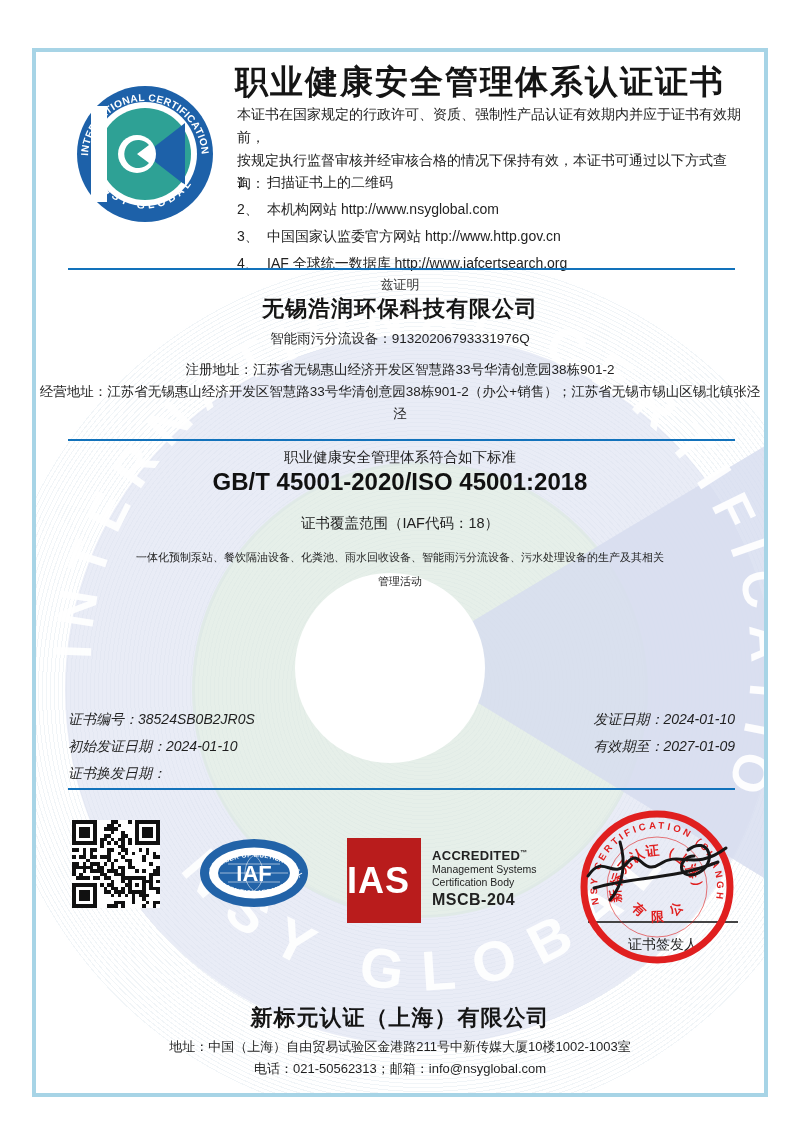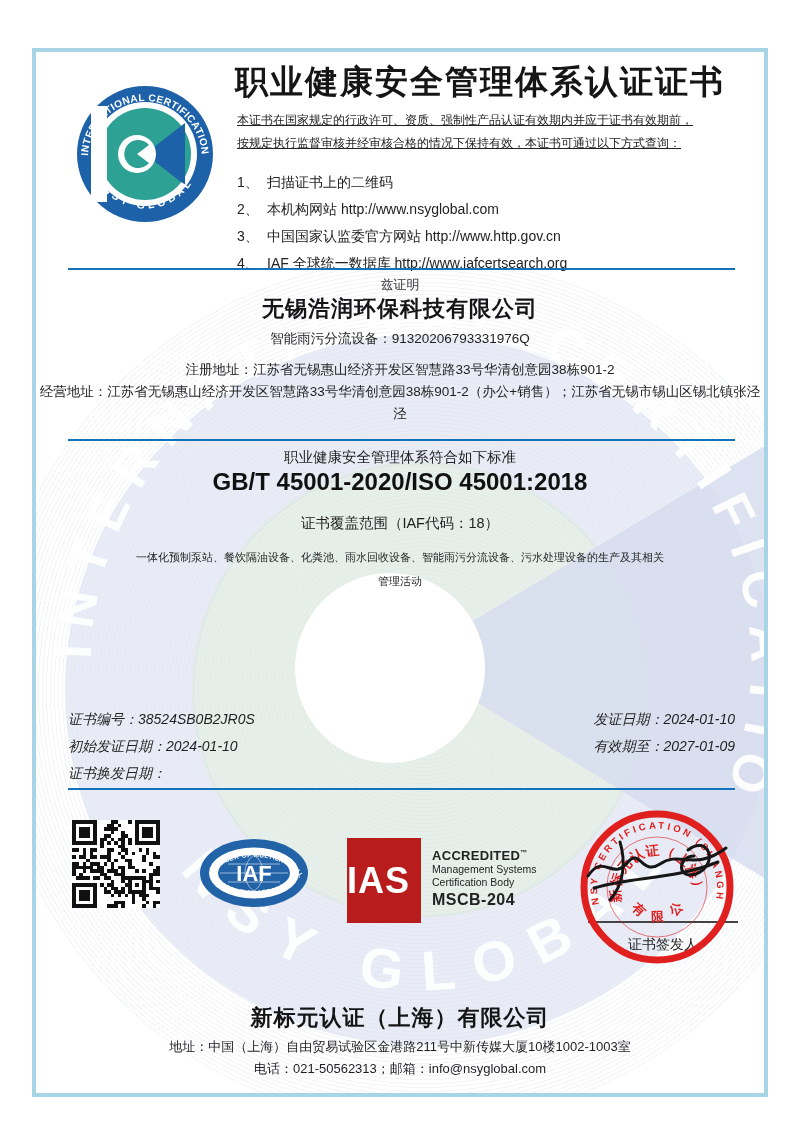--- a/index.html
+++ b/index.html
@@ -8,21 +8,21 @@
   .frame{position:absolute;left:32px;top:48px;right:32px;bottom:44px;
          border:4px solid #a7d4e6;overflow:hidden;}
   .gtex{position:absolute;left:-48px;top:204px;width:870px;height:870px;border-radius:50%;
         background:repeating-radial-gradient(circle at center,rgba(130,165,190,.20) 0 1px,rgba(255,255,255,0) 1px 4px);
         opacity:.55;}
   .wm{position:absolute;left:-36px;top:-52px;}
   .abs{position:absolute;}
   .ctr{left:36px;width:728px;text-align:center;}
   .title{left:200px;width:560px;top:60px;text-align:center;font-size:33px;font-weight:700;
          letter-spacing:2px;color:#151515;}
-  .intro{left:237px;top:109px;width:510px;font-size:12px;line-height:23px;color:#222;text-decoration:underline;}
+  .intro{left:237px;top:103px;width:510px;font-size:14px;line-height:23px;color:#222;}
   .qlist{left:237px;top:169px;width:520px;font-size:14px;color:#222;}
   .qrow{display:flex;line-height:27px;}
   .qnum{width:30px;flex:0 0 30px;}
   .hr{height:2px;background:#1272bb;left:68px;width:667px;}
   .attest{top:276px;font-size:13px;color:#333;}
   .company{top:294px;font-size:22px;font-weight:700;color:#151515;letter-spacing:1px;}
   .uscc{top:330px;font-size:13.5px;}
   .addr{font-size:13.5px;line-height:22px;}
   .stdcap{top:448px;font-size:14.5px;}
   .stdcode{top:468px;font-size:24px;font-weight:700;color:#111;}

